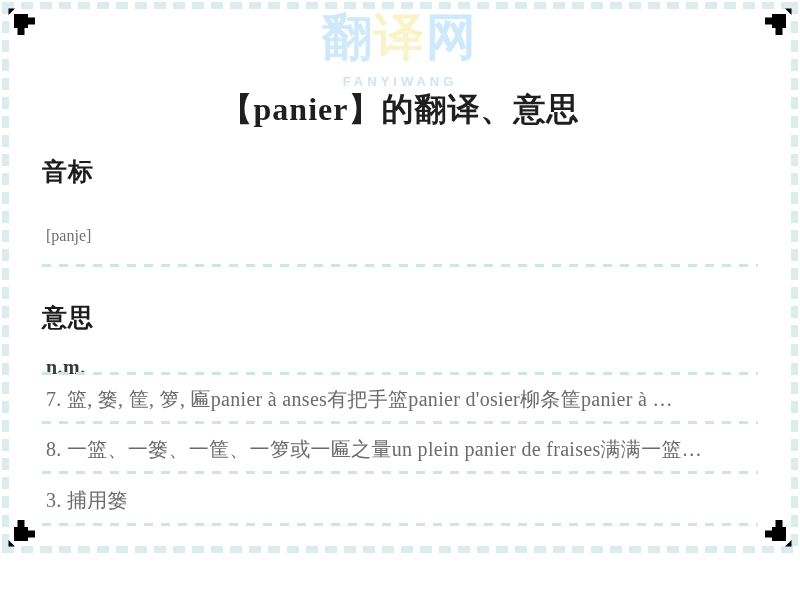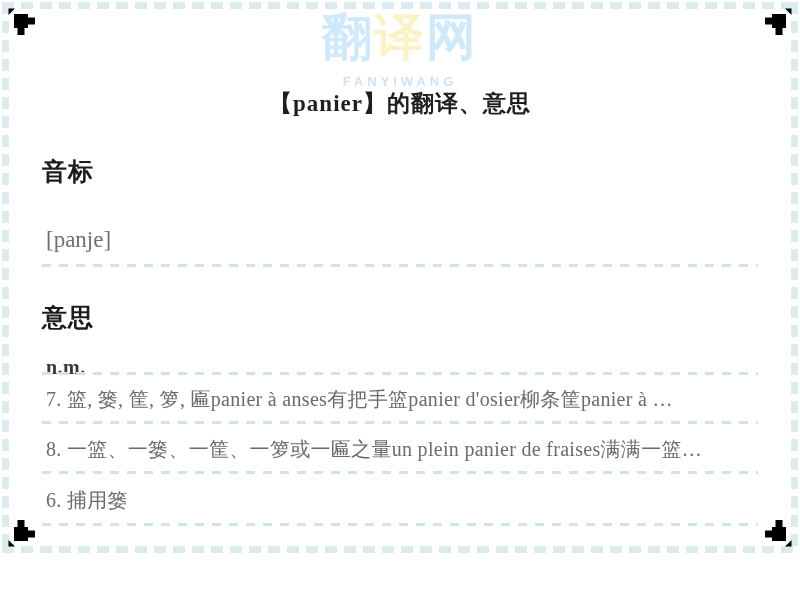--- a/index.html
+++ b/index.html
@@ -36,26 +36,26 @@
   .c-br{bottom:6px;right:5px;transform:scale(-1,-1);}
   
   .watermark{position:absolute;top:12px;left:0;right:0;text-align:center;line-height:1;}
   .wm-chars span{font-family:"Liberation Sans","DejaVu Sans",sans-serif;
     font-size:50px;font-weight:bold;letter-spacing:2px;}
   .wm-c1{color:var(--logo_blue);} .wm-c2{color:var(--logo_yellow);} .wm-c3{color:var(--logo_blue);}
   .wm-sub{margin-top:13px;font-family:"Liberation Sans","DejaVu Sans",sans-serif;
     font-size:13px;font-weight:bold;letter-spacing:4px;color:var(--logo_text);}
   
   .title{position:absolute;top:88px;left:0;right:0;margin:0;text-align:center;
-    font-size:23px;font-weight:bold;color:var(--title_text);letter-spacing:1px;}
+    font-size:32px;font-weight:bold;color:var(--title_text);letter-spacing:1px;}
   .heading{position:absolute;left:42px;margin:0;font-size:25px;font-weight:bold;
     color:var(--heading_text);letter-spacing:1px;}
   .h-phonetic{top:155px;}
   .h-meaning{top:281px;margin-top:20px;}
-  .phonetic-value{position:absolute;left:46px;top:227px;font-size:23px;color:var(--phonetic_text);text-align:center;}
+  .phonetic-value{position:absolute;left:46px;top:227px;font-size:16px;color:var(--phonetic_text);text-align:center;}
   .pos{position:absolute;left:46px;top:356px;font-size:20px;font-weight:bold;
     color:var(--pos_text);letter-spacing:0.5px;}
   .sep{position:absolute;left:42px;right:42px;height:3px;
     background:repeating-linear-gradient(90deg,var(--separator) 0 9px,transparent 9px 17px);}
   .sep1{top:264px;} .sep2{top:372px;} .sep3{top:421px;} .sep4{top:471px;} .sep5{top:523px;}
   .sense{position:absolute;left:46px;right:40px;font-size:20px;color:var(--body_text);
     white-space:nowrap;overflow:hidden;letter-spacing:0.3px;}
   .sense1{top:386px;} .sense2{top:436px;} .sense3{top:487px;}
 </style>
 </head>
@@ -113,16 +113,16 @@
   <h2 class="heading h-meaning">意思</h2>
   <div class="pos">n.m.</div>
   <div class="sep sep2"></div>
 
   <div class="sense sense1">7. 篮, 篓, 筐, 箩, 匾panier à anses有把手篮panier d'osier柳条筐panier à …</div>
   <div class="sep sep3"></div>
 
   <div class="sense sense2">8. 一篮、一篓、一筐、一箩或一匾之量un plein panier de fraises满满一篮…</div>
   <div class="sep sep4"></div>
 
-  <div class="sense sense3">6. 捕用篓</div>
+  <div class="sense sense3">3. 捕用篓</div>
   <div class="sep sep5"></div>
 
 </div>
 
 </body></html>

